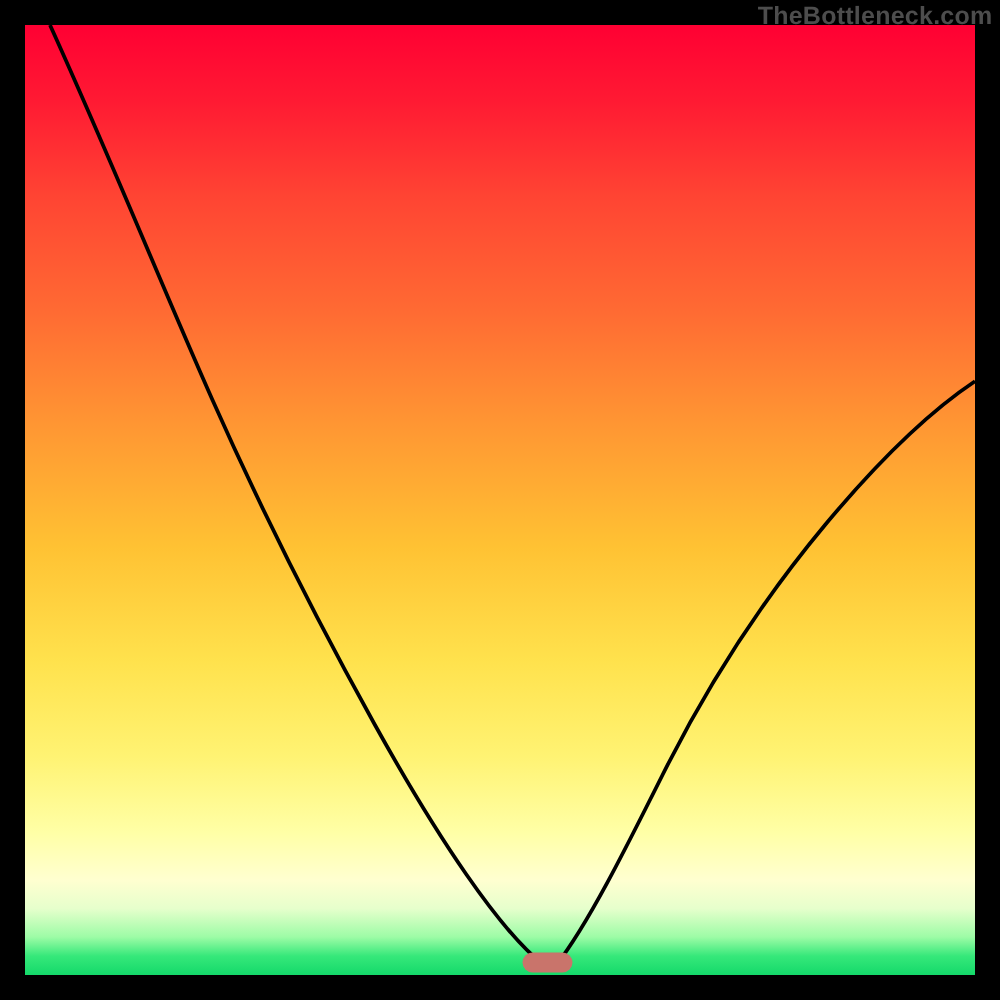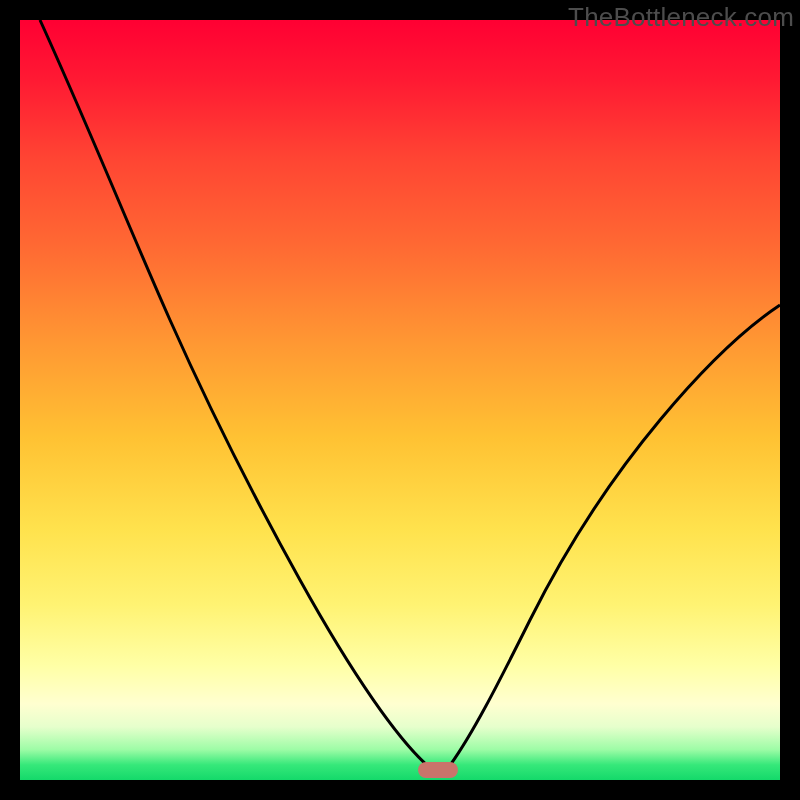--- a/index.html
+++ b/index.html
@@ -41,22 +41,22 @@
       #9dfca6 96%,
       #36e87a 98%,
       #14d96a 100%
     );
   }
   .watermark {
     position: absolute;
     top: 2px;
     right: 6px;
     color: #4d4d4d;
-    font-size: 26px;
-    font-weight: 400;
+    font-size: 20px;
+    font-weight: 700;
     letter-spacing: 0.2px;
     user-select: none;
   }
   svg.curve {
     position: absolute;
     left: 0;
     top: 0;
     width: 760px;
     height: 760px;
     overflow: visible;

